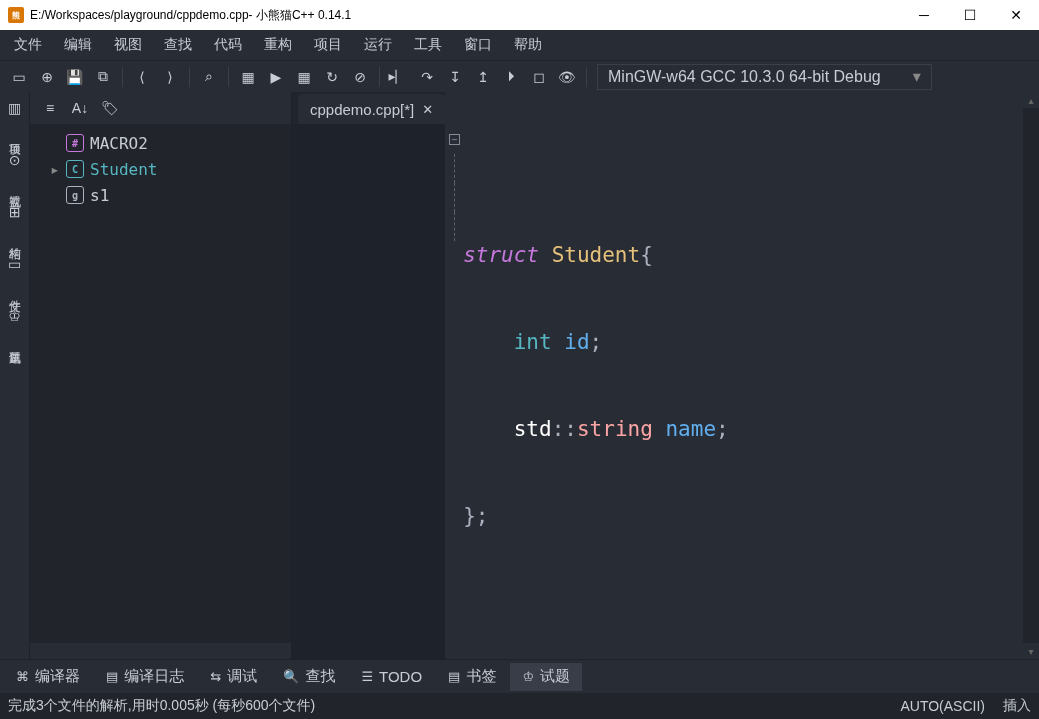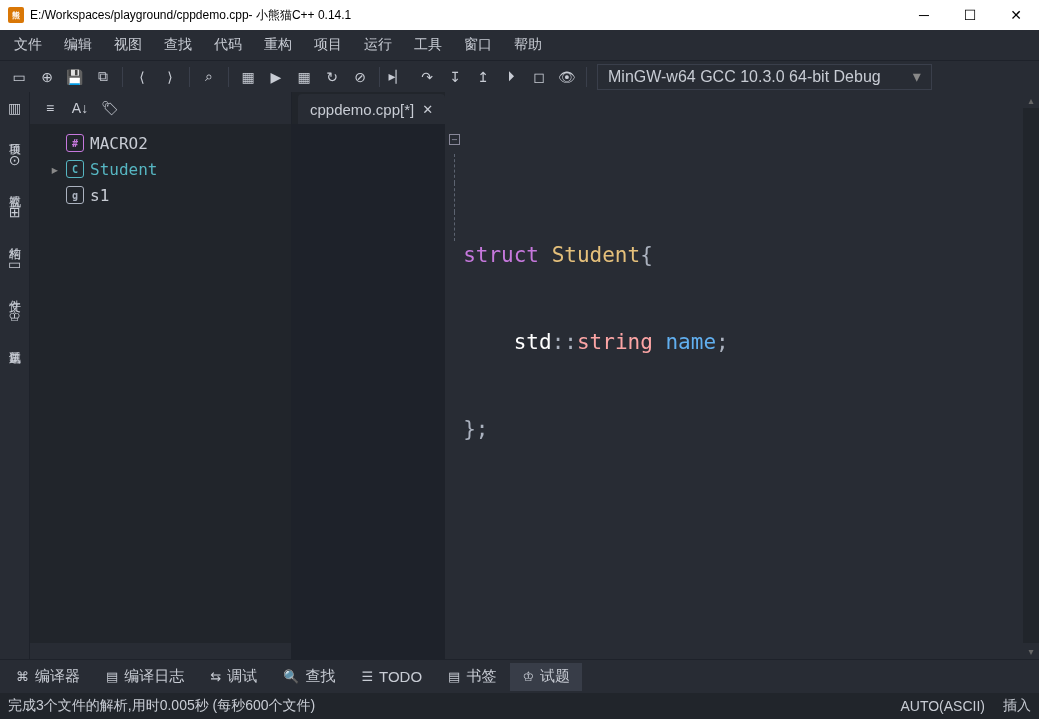--- a/index.html
+++ b/index.html
@@ -45,21 +45,21 @@
   .editor-split{ flex:1; display:flex; min-height:0;}
   .editor{ flex:1; background:#282c34; display:flex; font-family:"Consolas",monospace; font-size:21px; line-height:29px; overflow:hidden; min-width:0;}
   .gutter{ width:68px; text-align:right; color:#5c6370; padding-right:8px; padding-top:4px; user-select:none;}
   .gutter .ln{ height:29px;}
   .foldcol{ width:18px; padding-top:4px;}
   .foldcol .frow{ height:29px; display:flex; align-items:center; justify-content:center; color:#5c6370; font-size:12px;}
   .foldbox{ width:11px;height:11px;border:1px solid #889; display:flex;align-items:center;justify-content:center;font-size:10px;line-height:1;color:#889;}
   .foldline{ width:1px; height:29px; border-left:1px dashed #5c6370; margin:0 auto;}
   .code{ flex:1; padding-top:4px; white-space:pre; overflow:hidden;}
   .code .crow{ height:29px;}
-  .kw{ color:#c678dd;}
+  .kw{ color:#c678dd;font-style:italic;}
   .type{ color:#56b6c2;}
   .ns{ color:#ffffff;}
   .ident{ color:#61afef;}
   .ident2{ color:#e5c07b;}
   .plain{ color:#abb2bf;}
   .string-t{ color:#fca5a5;}
   .vscroll{ width:16px; background:#282c34; display:flex; flex-direction:column;}
   .vscroll .arrow{ height:16px; display:flex;align-items:center;justify-content:center;color:#666;font-size:10px;}
   .vscroll .track{ flex:1; background:#21252b;}
   .editor-hscroll{ height:16px; background:#282c34;}
@@ -196,20 +196,21 @@
             </div>
           <div class="frow"></div>
           <div class="frow"></div>
           <div class="frow"></div>
           <div class="frow"></div>
           <div class="frow"></div>
         </div>
         <div class="code">
           <div class="crow"></div>
           <div class="crow"><span class="kw">struct</span><span class="ident2"> Student</span><span class="plain">{</span></div>
+          <div class="crow"><span>    </span><span class="type">int</span><span class="ident"> id</span><span class="plain">;</span></div>
           <div class="crow"><span>    </span><span class="ns">std</span><span class="plain">::</span><span class="string-t">string</span><span class="ident"> name</span><span class="plain">;</span></div>
           <div class="crow"><span class="plain">};</span></div>
           
           
           
           
         </div>
       </div>
       <div class="vscroll">
         <div class="arrow">▴</div>

